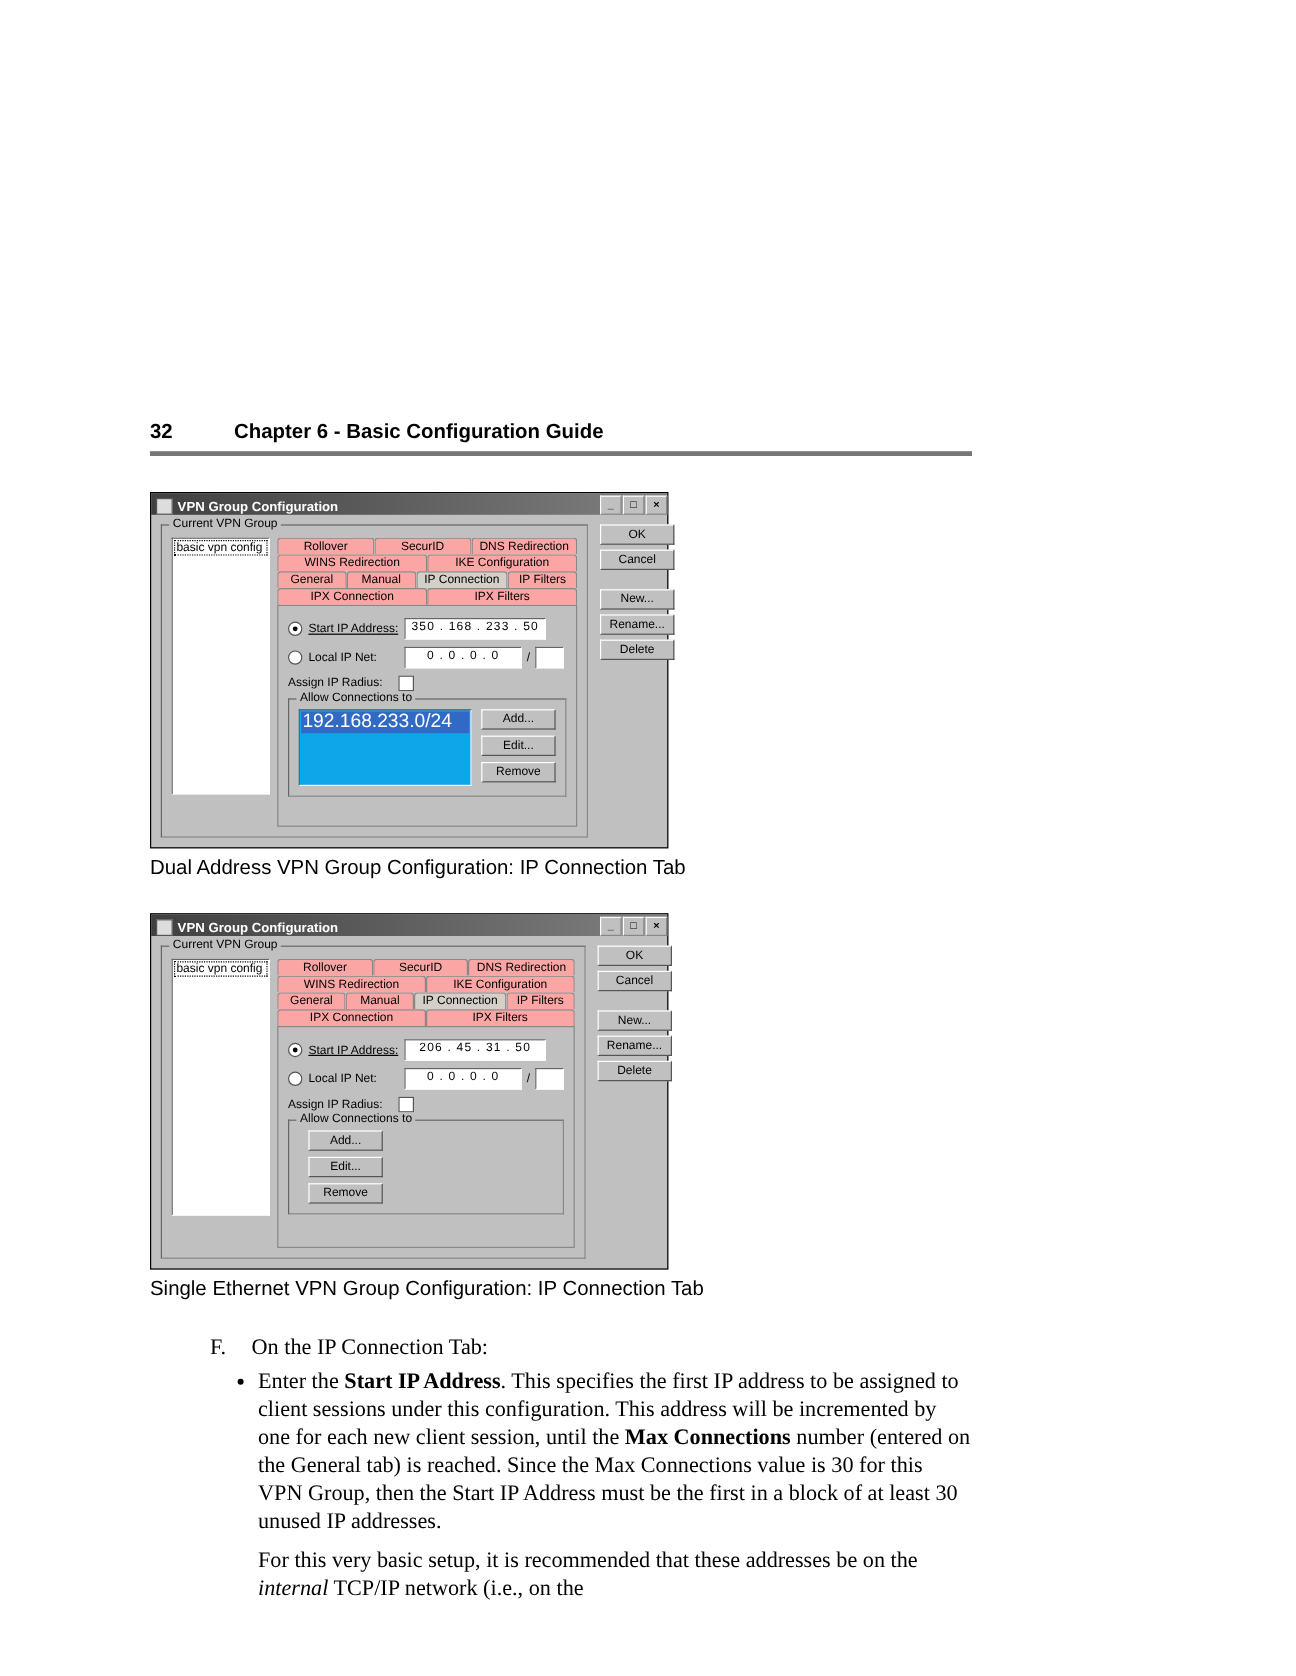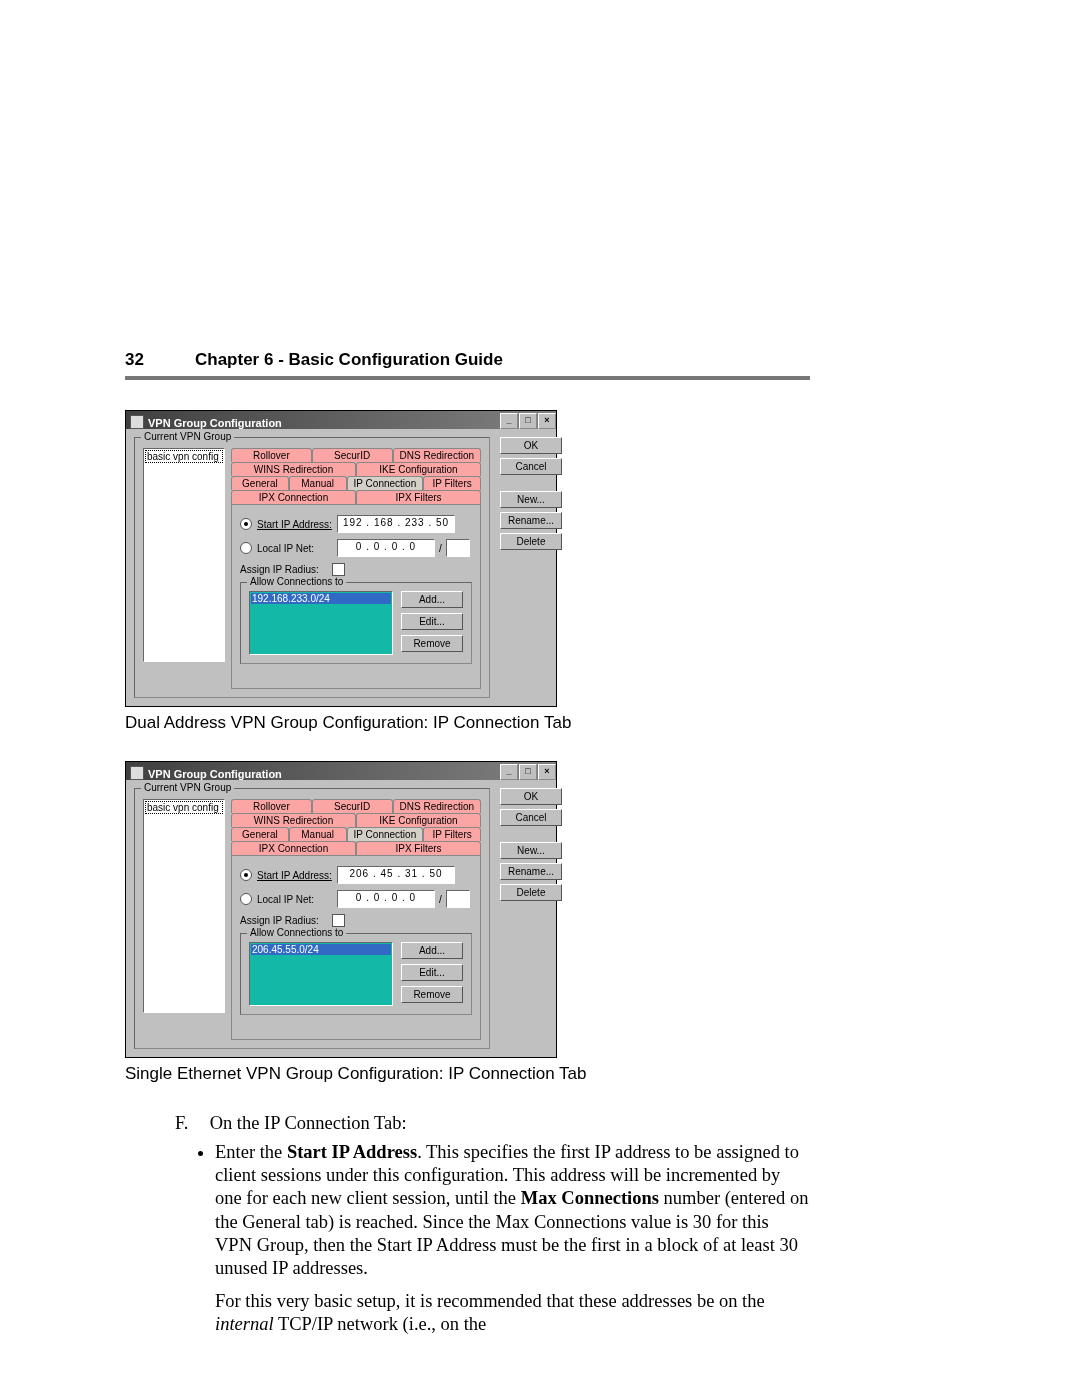--- a/index.html
+++ b/index.html
@@ -159,23 +159,23 @@
     border-bottom-color: #fff; border-right-color: #fff;
     background: #fff;
     font-size: 10px;
     padding: 1px 3px;
     height: 14px;
     text-align: center;
   }
   .ipbox { width: 110px; letter-spacing: 1px; }
   .smallbox { width: 16px; }
   .innerlist {
-    width: 140px; height: 60px; background: #14b8a6;
+    width: 140px; height: 60px; background: #0ea5e9;
     border: 1px solid #666; border-bottom-color: #fff; border-right-color: #fff;
-    font-size: 10px; padding: 1px;
+    font-size: 16px; padding: 1px;
   }
   .innerlist .isel { background: #316ac5; color: #fff; padding: 0 1px; }
   .btncol {
     width: 62px;
     display: flex;
     flex-direction: column;
     gap: 5px;
     margin-left: 8px;
   }
   .btn {
@@ -248,21 +248,21 @@
             <div class="tab">IP Filters</div>
             <div class="tab">IPX Connection</div>
             <div class="tab">IPX Filters</div>
           </div>
           <div class="tabpane">
             <div class="row">
               <span class="radio">
                   <span class="dot"></span>
                 </span>
               <span style="width:80px;"><span class="underline">Start IP Address:</span></span>
-              <span class="ipbox">192 . 168 . 233 . 50</span>
+              <span class="ipbox">350 . 168 . 233 . 50</span>
             </div>
             <div class="row">
               <span class="radio"></span>
               <span style="width:80px;">Local IP Net:</span>
               <span class="ipbox" style="width:90px;">0 . 0 . 0 . 0</span>
               <span style="margin:0 4px;">/</span>
               <span class="smallbox"></span>
             </div>
             <div class="row">
               <span style="width:92px;">Assign IP Radius:</span>
@@ -342,23 +342,20 @@
               <span class="ipbox" style="width:90px;">0 . 0 . 0 . 0</span>
               <span style="margin:0 4px;">/</span>
               <span class="smallbox"></span>
             </div>
             <div class="row">
               <span style="width:92px;">Assign IP Radius:</span>
               <span class="check"></span>
             </div>
             <div class="groupbox" style="padding:8px; display:flex;">
               <span class="grouplabel">Allow Connections to</span>
-              <div class="innerlist">
-                <div class="isel">206.45.55.0/24</div>
-              </div>
               <div class="btncol">
                 <div class="btn">Add...</div>
                 <div class="btn">Edit...</div>
                 <div class="btn">Remove</div>
               </div>
             </div>
           </div>
         </div>
       </div>
       <div class="sidebtns">

